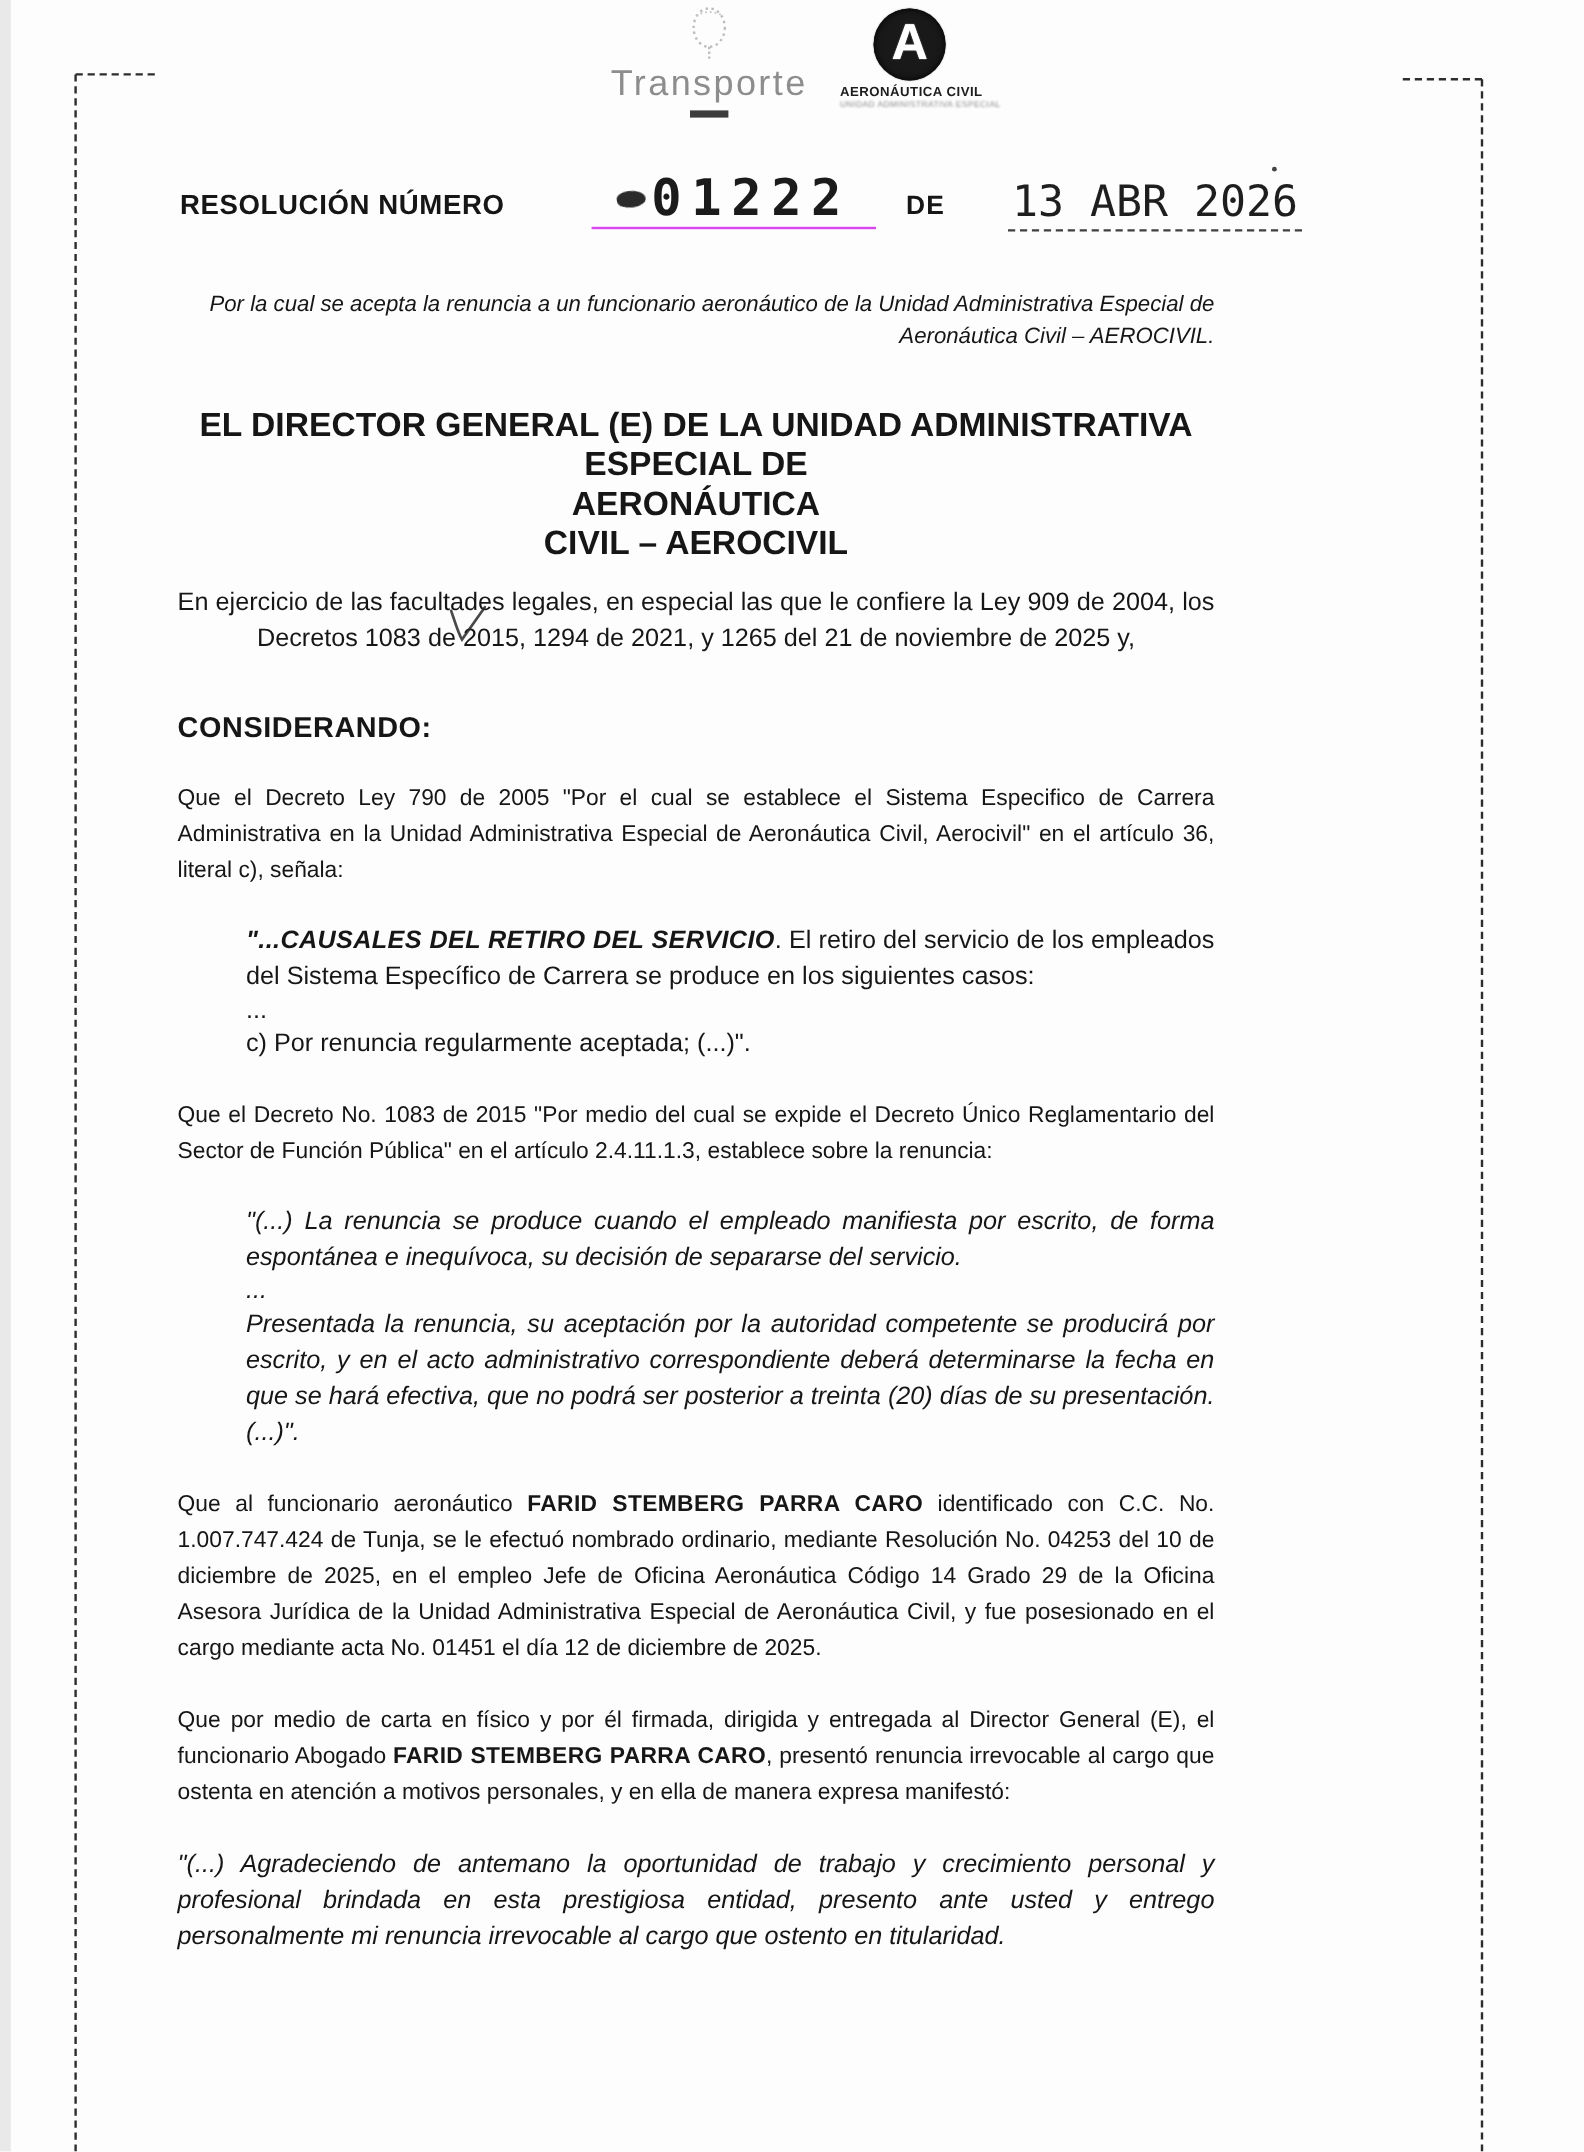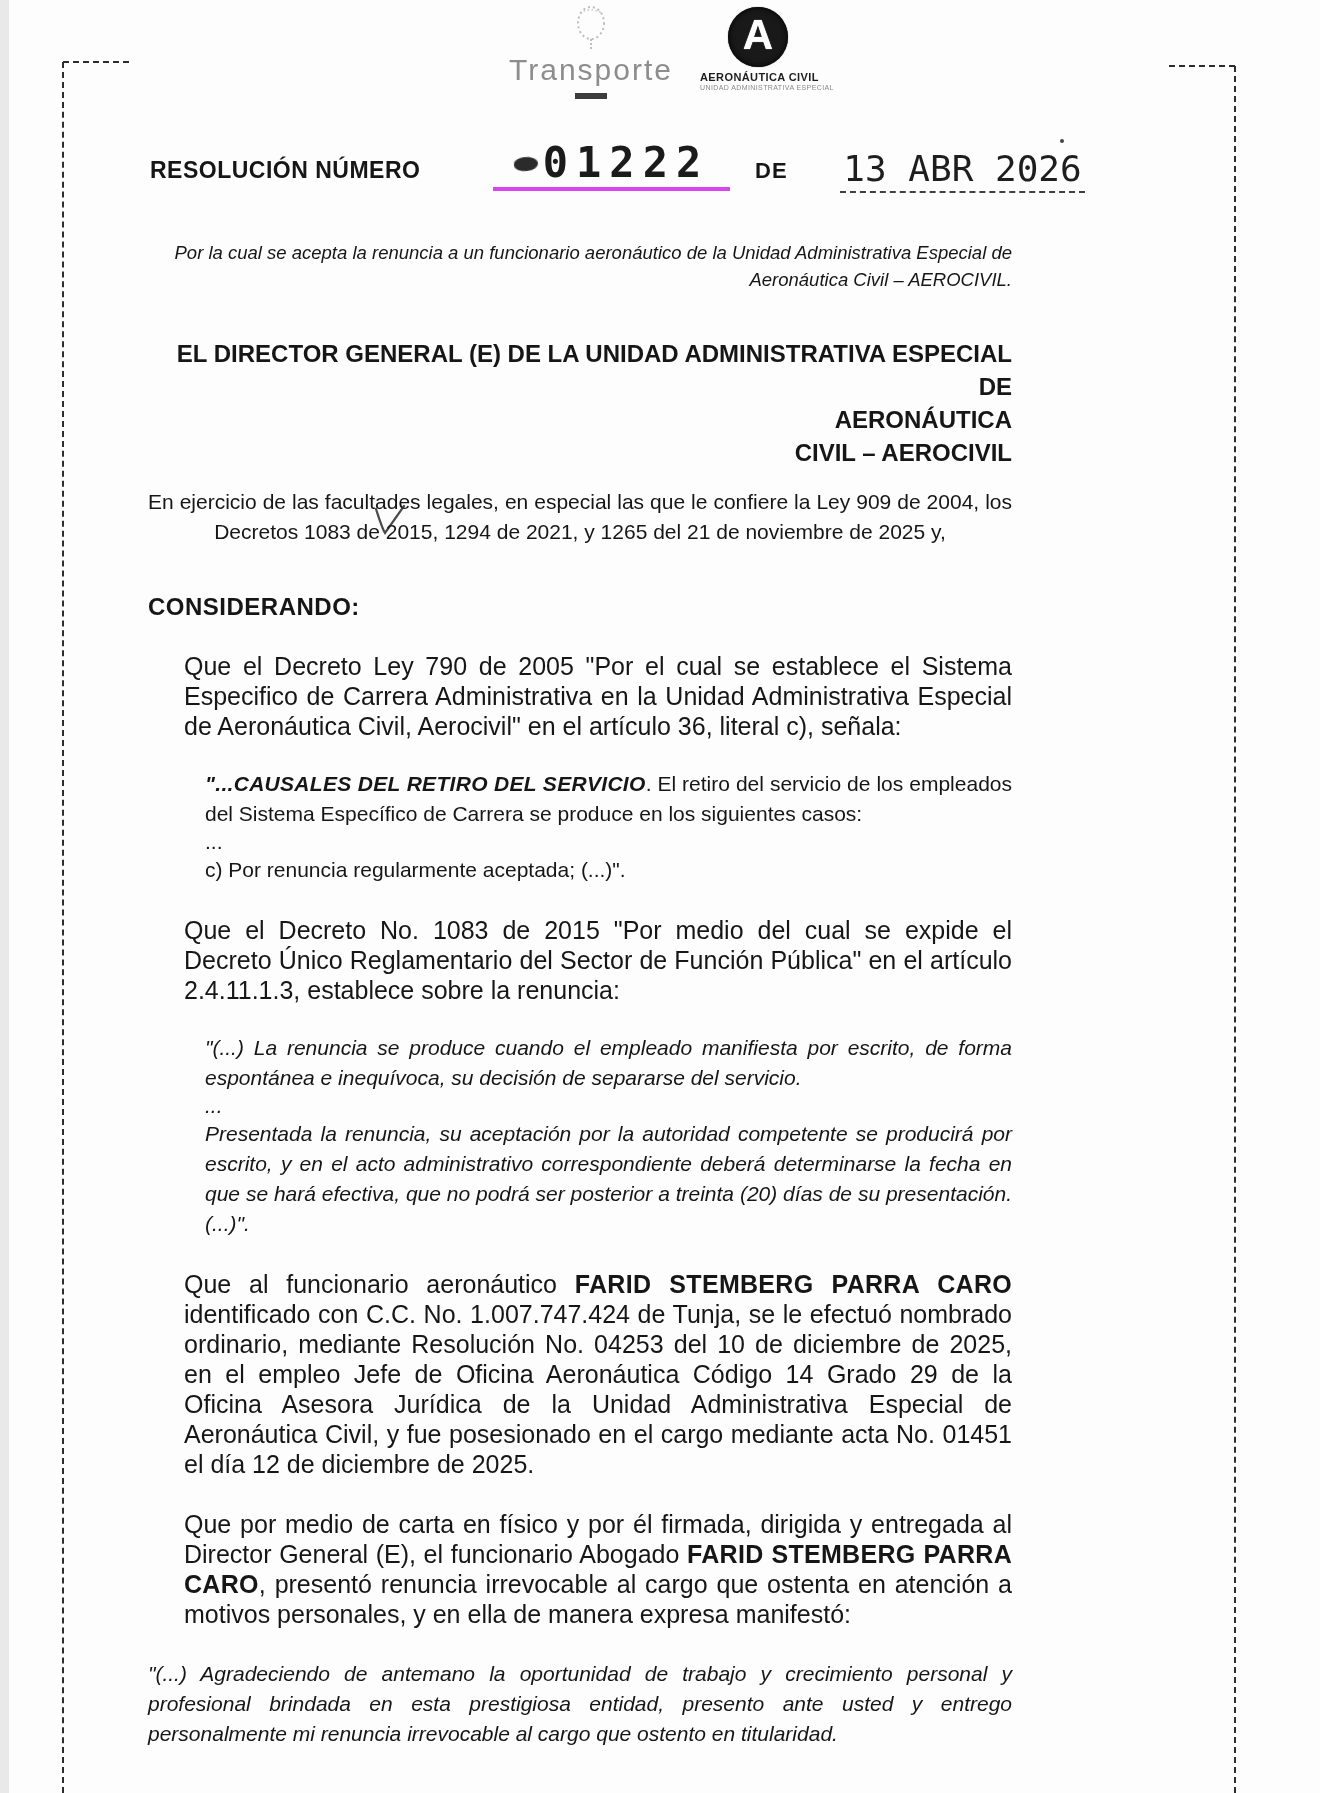--- a/index.html
+++ b/index.html
@@ -38,21 +38,21 @@
     text-shadow:0 0 1px #fff;
   }
   .aerocivil .name{font-size:11px;font-weight:bold;letter-spacing:.4px;color:#1d1d1d;margin-top:4px;filter:blur(.3px);white-space:nowrap;}
   .aerocivil .tagline{font-size:7px;color:#8a8a8a;letter-spacing:.4px;margin-top:1px;filter:blur(.7px);white-space:nowrap;}
 
   
   .res-row{position:relative;height:58px;margin-top:22px;}
   .res-label{position:absolute;left:2px;bottom:9px;font-size:23px;font-weight:bold;letter-spacing:.5px;}
   .num-group{
     position:absolute;left:345px;bottom:2px;width:237px;text-align:center;
-    border-bottom:4px solid #d946ef;padding-bottom:3px;white-space:nowrap;
+    border-bottom:2px solid #d946ef;padding-bottom:3px;white-space:nowrap;
   }
   .ink-mark{
     display:inline-block;width:24px;height:14px;background:#2b2b2b;border-radius:45% 60% 50% 55%;
     transform:rotate(-8deg);filter:blur(.6px);vertical-align:6px;margin-right:5px;
   }
   .stamp-num{
     font-family:"DejaVu Sans Mono","Liberation Mono",monospace;
     font-size:42px;font-weight:bold;letter-spacing:8px;line-height:1;color:#1b1b1b;
   }
   .de-label{position:absolute;left:607px;bottom:9px;font-size:22px;font-weight:bold;letter-spacing:1px;}
@@ -64,28 +64,28 @@
     font-family:"DejaVu Sans Mono","Liberation Mono",monospace;
     font-size:36px;font-weight:normal;line-height:1;color:#1e1e1e;letter-spacing:0;
   }
   .speck{position:absolute;left:912px;top:4px;width:4px;height:4px;border-radius:50%;background:#444;}
 
   
   .subject{
     margin-top:46px;text-align:right;font-style:italic;
     font-size:18.5px;line-height:27px;filter:blur(.2px);
   }
-  .authority{margin-top:44px;text-align:right;font-weight:bold;font-size:24px;line-height:33px;}
+  .authority{margin-top:44px;text-align:center;font-weight:bold;font-size:28px;line-height:33px;}
   .powers{
     position:relative;margin-top:18px;font-size:21px;line-height:30px;
     text-align:justify;text-align-last:center;
   }
   .tick{position:absolute;left:224px;top:16px;opacity:.85;}
   .considerando{margin-top:46px;text-align:left;font-weight:bold;font-size:24px;letter-spacing:.5px;}
-  .para{margin-top:30px;font-size:25px;line-height:30px;text-align:justify;margin-left:36px;}
+  .para{margin-top:30px;font-size:19px;line-height:30px;text-align:justify;}
   .para b{letter-spacing:.3px;}
   .quote{margin-top:28px;margin-left:57px;font-size:21px;line-height:30px;text-align:justify;}
   .quote .lead{font-weight:bold;font-style:italic;letter-spacing:.3px;}
   .quote .ell{line-height:26px;}
   .q-italic{font-style:italic;}
   .final-quote{margin-top:30px;font-size:21px;line-height:30px;text-align:justify;font-style:italic;}
 </style>
 </head>
 <body>
 

